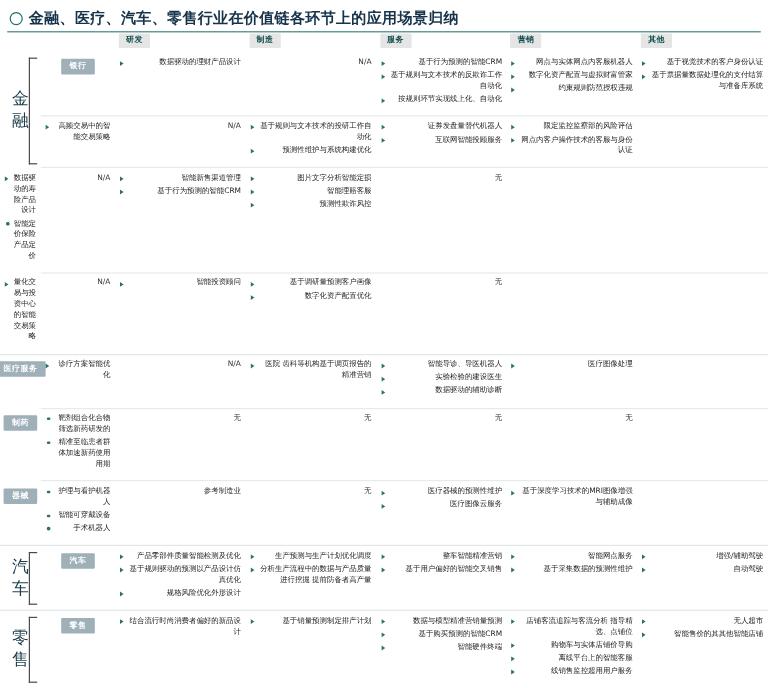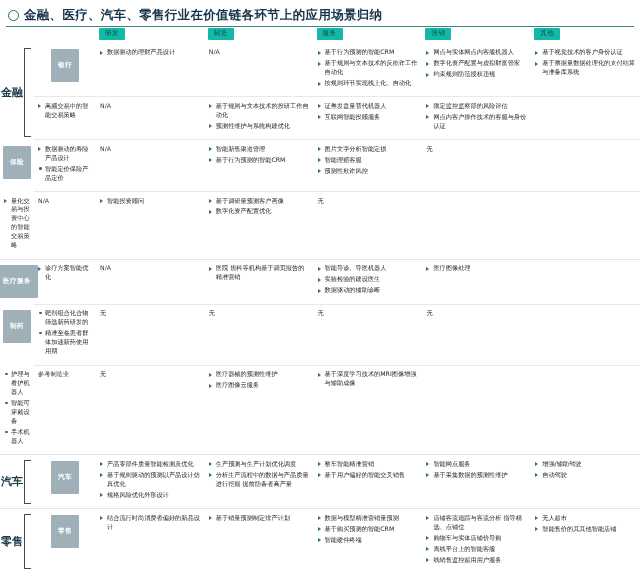--- a/index.html
+++ b/index.html
@@ -3,21 +3,21 @@
 <meta charset="utf-8">
 <style>
   html,body{margin:0;padding:0;}
   body{
     width:640px;height:573px;
     background:#ffffff;
     font-family:"DejaVu Sans","Liberation Sans",sans-serif;
     color:#222;
     overflow:hidden;
   }
-  .page{position:relative;width:640px;height:573px;}
+  .page{position:relative;width:640px;height:573px;text-align:right;}
 
   
   .title-row{
     display:flex;align-items:center;
     padding:7px 0 6px 8px;
     font-size:12.5px;font-weight:bold;color:#17334a;
     letter-spacing:.3px;
   }
   .title-bullet{
     display:inline-block;width:9px;height:9px;border:1.6px solid #1f6f6b;
@@ -33,43 +33,43 @@
     display:grid;
     grid-template-columns:34px 62px 1fr 1fr 1fr 1fr 1fr;
     grid-template-rows:16px repeat(10, auto);
     font-size:6.2px;
   }
   .colhead{
     display:flex;align-items:flex-start;
     padding-left:3px;
   }
   .colhead span{
-    background:#14b8a6;color:#0d4c4a;font-weight:normal;
+    background:#e5e5e5;color:#0d4c4a;font-weight:bold;
     font-size:6.6px;padding:1px 6px 1.5px 6px;border-radius:1px;
     letter-spacing:.4px;
   }
 
   .sector{
     position:relative;
     display:flex;align-items:center;justify-content:center;
-    font-size:11px;font-weight:bold;color:#1b3b4a;
+    font-size:14px;font-weight:normal;color:#1b3b4a;
   }
   .sector .brace{
     position:absolute;right:3px;top:4px;bottom:4px;width:6px;
     border-left:1.2px solid #4a4a4a;border-top:1.2px solid #4a4a4a;border-bottom:1.2px solid #4a4a4a;
   }
   .sector .lbl{position:relative;z-index:2;padding-right:10px;}
 
   .chip{
     display:flex;align-items:flex-start;justify-content:center;
     padding-top:5px;
   }
   .chip span{
     display:inline-block;background:#9fb0b8;color:#ffffff;font-weight:bold;
-    font-size:6.6px;padding:12px 7px;border-radius:1px;letter-spacing:.5px;
+    font-size:6.6px;padding:2px 7px;border-radius:1px;letter-spacing:.5px;
     white-space:nowrap;
   }
 
   .cell{
     padding:4px 4px 6px 4px;
     line-height:1.45;
     color:#1c1c1c;
   }
   .cell ul{margin:0;padding:0;list-style:none;}
   .cell li{position:relative;padding-left:7px;margin-bottom:2px;}
@@ -176,23 +176,20 @@
         </ul>
       </div>
     <div class="cell">
         <ul>
       <li>限定监控监察部的风险评估</li>
       <li>网点内客户操作技术的客服与身份认证</li>
         </ul>
       </div>
     <div class="sep-cols"></div>
 
-    <div class="chip">
-        <span>保险</span>
-      </div>
     <div class="cell">
         <ul>
       <li>数据驱动的寿险产品设计</li>
       <li class="dot">智能定价保险产品定价</li>
         </ul>
       </div>
     <div class="cell na"><span>N/A</span></div>
     <div class="cell">
         <ul>
       <li>智能新售渠道管理</li>
@@ -266,20 +263,23 @@
       <li class="dot">靶剂组合化合物筛选新药研发的</li>
       <li class="dot">精准至临患者群体加速新药使用用期</li>
         </ul>
       </div>
     <div class="cell na"><span>无</span></div>
     <div class="cell na"><span>无</span></div>
     <div class="cell na"><span>无</span></div>
     <div class="cell na"><span>无</span></div>
     <div class="sep-cols"></div>
 
+    <div class="chip">
+        <span>器械</span>
+      </div>
     <div class="cell">
         <ul>
       <li class="dot">护理与看护机器人</li>
       <li class="dot">智能可穿戴设备</li>
       <li class="dot">手术机器人</li>
         </ul>
       </div>
     <div class="cell na"><span>参考制造业</span></div>
     <div class="cell na"><span>无</span></div>
     <div class="cell">

